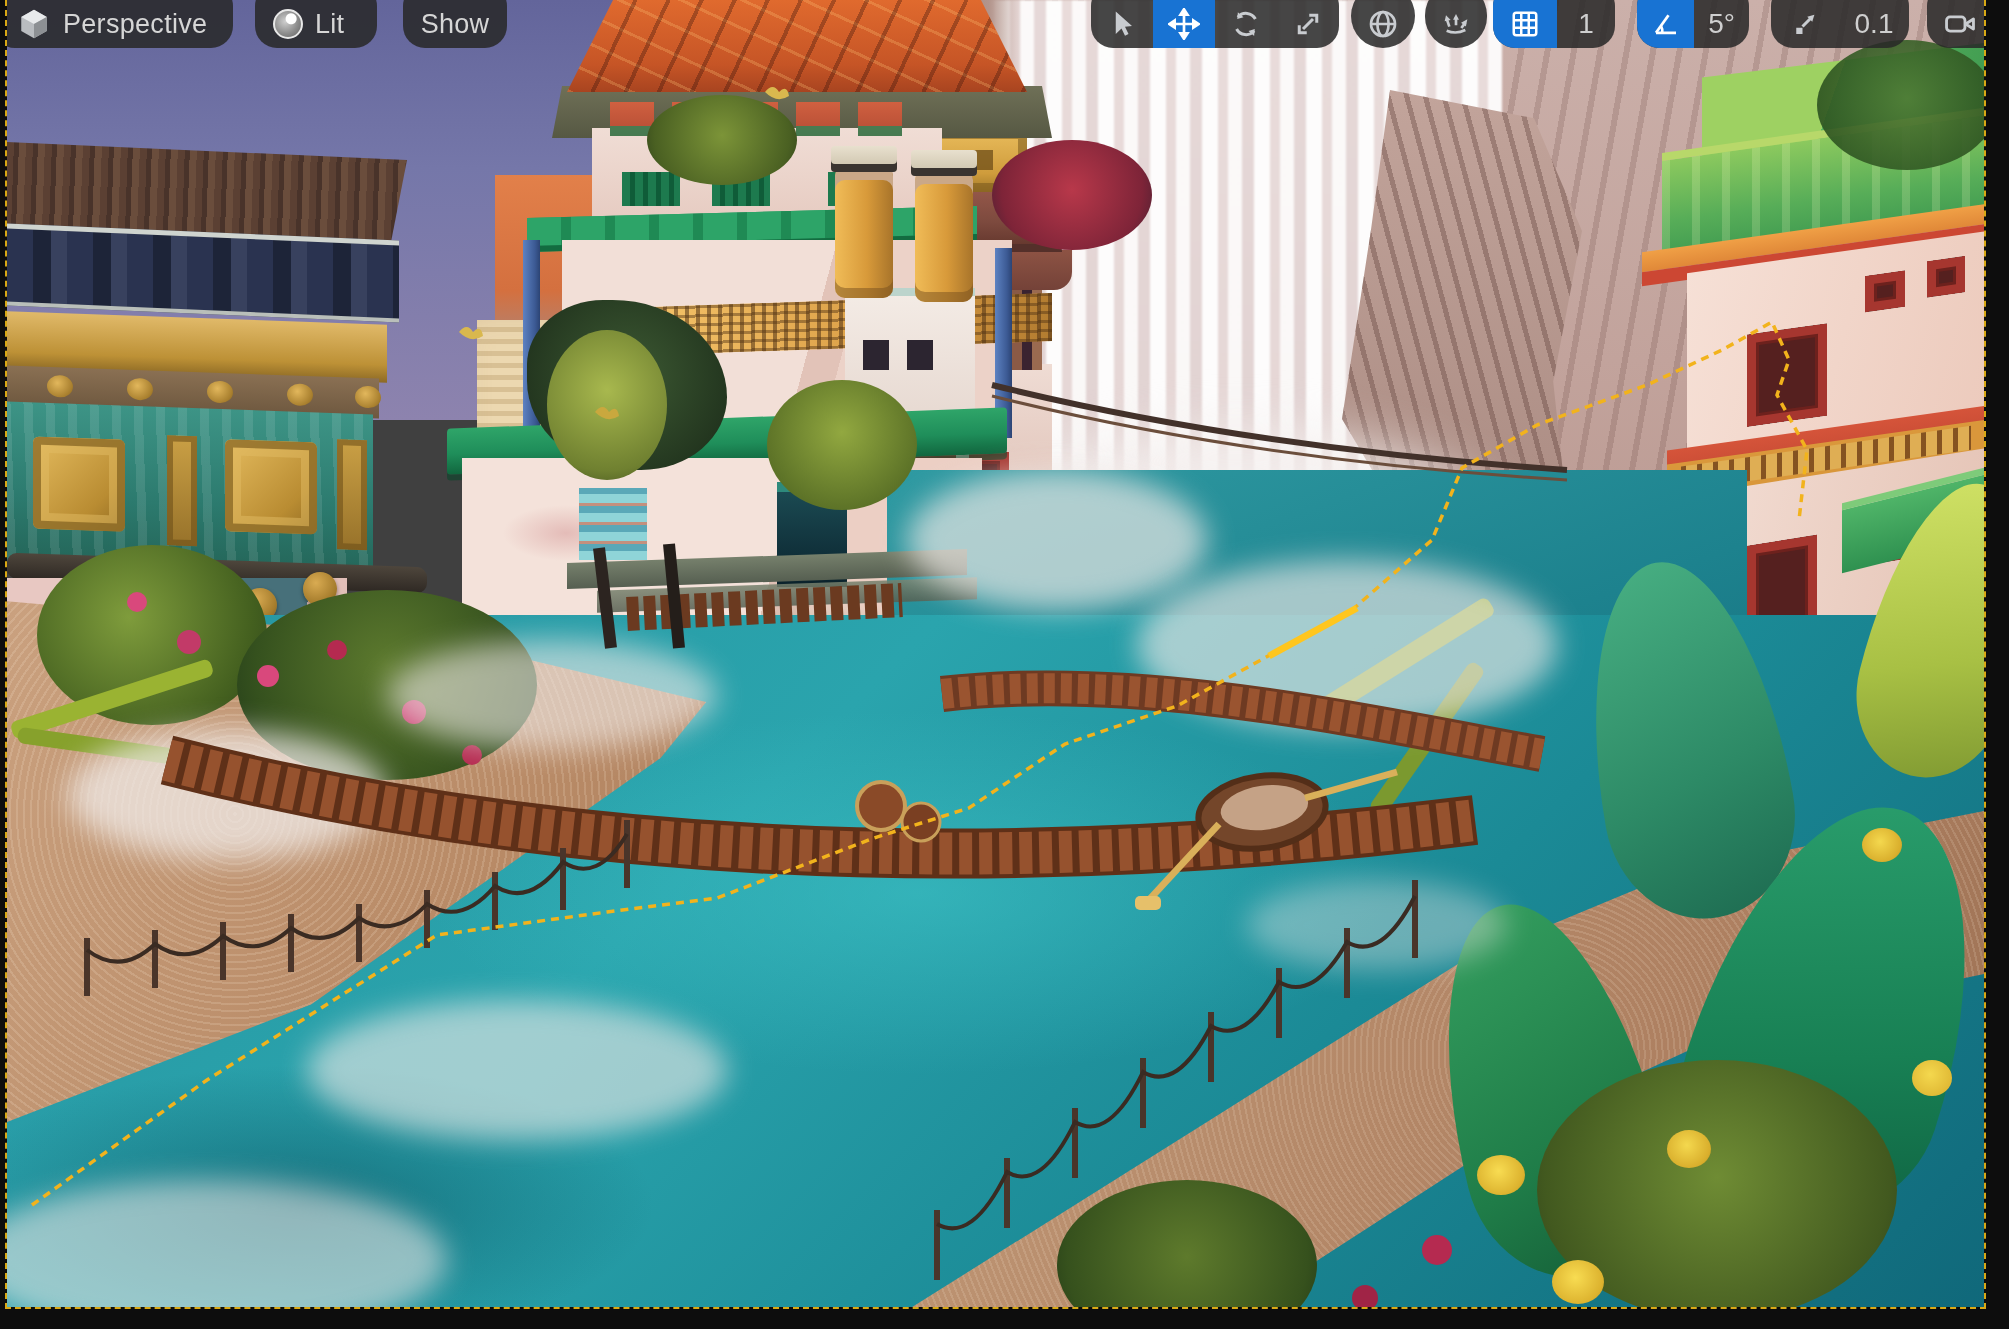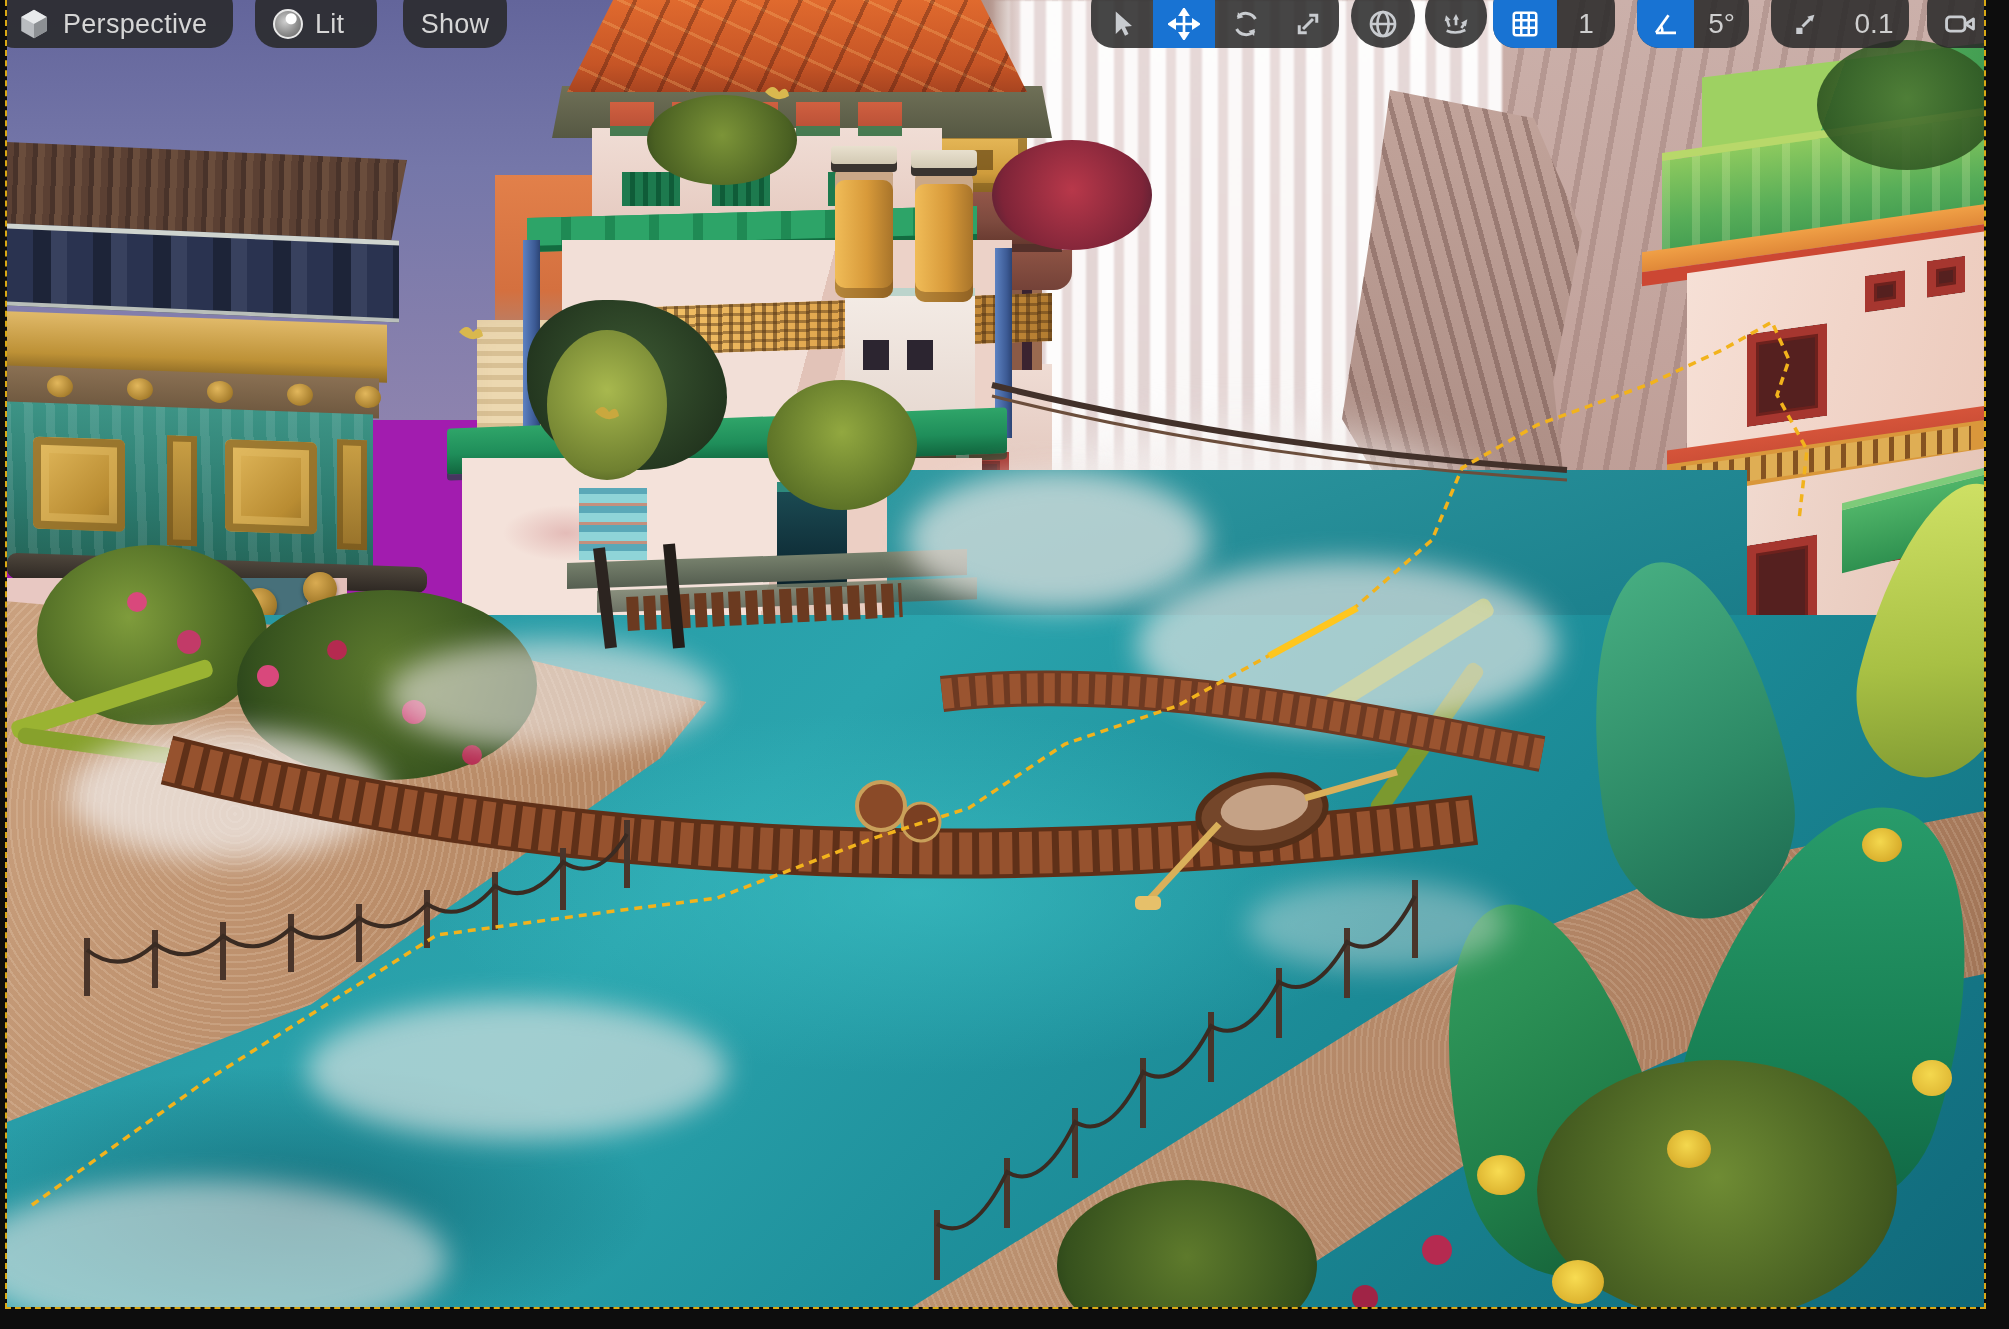--- a/index.html
+++ b/index.html
@@ -4,21 +4,21 @@
 <style>
   * { margin:0; padding:0; box-sizing:border-box; }
   html,body { width:2009px; height:1329px; background:#0d0d0d; overflow:hidden;
     font-family:"Liberation Sans","DejaVu Sans",sans-serif; }
   .screen { position:relative; width:2009px; height:1329px; background:#0d0d0d; overflow:hidden; }
 
   
   .viewport { position:absolute; left:5px; top:0; width:1981px; height:1309px;
     border-left:2px dashed #d9a915; border-bottom:2px dashed #d9a915; border-right:2px dashed #d9a915;
     overflow:hidden; }
-  .scene { position:absolute; inset:0; overflow:hidden; background:#a21caf; }
+  .scene { position:absolute; inset:0; overflow:hidden; background:#404040; }
   .abs { position:absolute; }
 
   
   .sky { left:0; top:0; width:100%; height:420px;
     background:linear-gradient(180deg,#63659b 0%,#7577a9 40%,#8d83ae 100%); }
   .cliff { left:860px; top:0; width:1121px; height:800px;
     background:
       repeating-linear-gradient(100deg, rgba(108,74,68,.22) 0 6px, rgba(0,0,0,0) 6px 26px),
       linear-gradient(180deg,#cbb0aa 0%,#c2a39c 45%,#b49289 100%); }
   .falls { left:935px; top:0; width:560px; height:780px;

